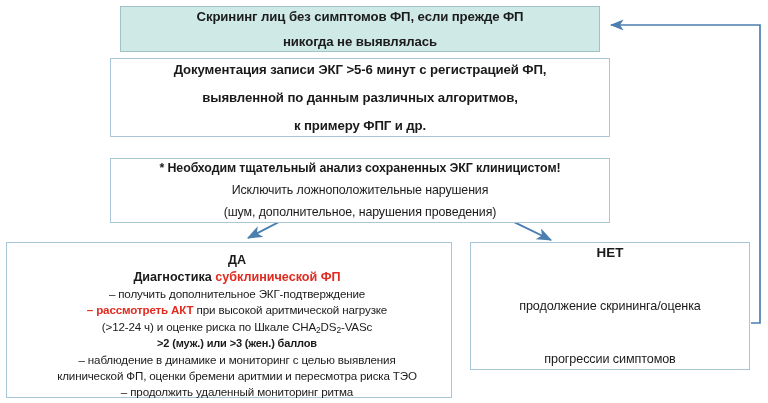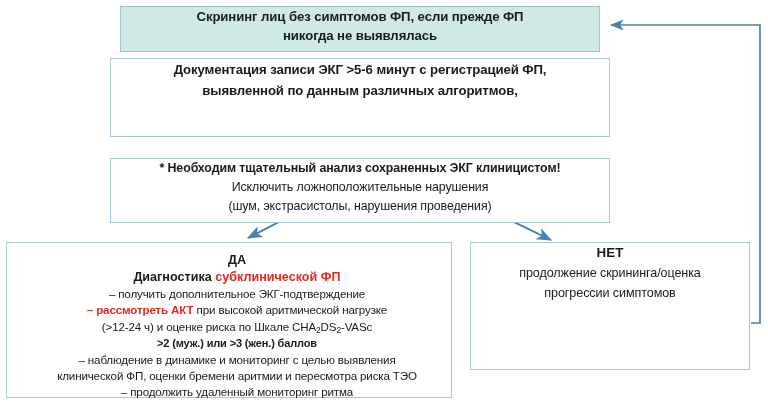--- a/index.html
+++ b/index.html
@@ -29,21 +29,21 @@
     pointer-events: none;
   }
 
   .node {
     position: absolute;
     box-sizing: border-box;
     border: 1px solid #a9c6d9;
     display: flex;
     flex-direction: column;
     align-items: center;
-    justify-content: flex-start;
+    justify-content: space-between;
     text-align: center;
     background: #ffffff;
   }
 
   
   #node-screening {
     left: 120px;
     top: 6px;
     width: 480px;
     height: 46px;
@@ -166,26 +166,27 @@
   </svg>
 
   <div class="node" id="node-screening">
     <div class="line">Скрининг лиц без симптомов ФП, если прежде ФП</div>
     <div class="line">никогда не выявлялась</div>
   </div>
 
   <div class="node" id="node-documentation">
     <div class="line">Документация записи ЭКГ &gt;5-6 минут с регистрацией ФП,</div>
     <div class="line">выявленной по данным различных алгоритмов,</div>
+    <div class="line">к примеру ФПГ и др.</div>
   </div>
 
   <div class="node" id="node-caution">
     <div class="line b">* Необходим тщательный анализ сохраненных ЭКГ клиницистом!</div>
     <div class="line">Исключить ложноположительные нарушения</div>
-    <div class="line">(шум, экстрасистолы, нарушения проведения)</div>
+    <div class="line">(шум, дополнительное, нарушения проведения)</div>
   </div>
 
   <div class="node" id="node-yes">
     <div class="heading">ДА</div>
     <div class="subheading"><span>Диагностика </span><span class="red">субклинической ФП</span></div>
     <div class="line">– получить дополнительное  ЭКГ-подтверждение</div>
     <div class="line"><span class="red-b">– рассмотреть АКТ</span><span> при высокой аритмической нагрузке</span></div>
     <div class="line"><span>(&gt;12-24 ч) и оценке риска по Шкале CHA</span><sub>2</sub><span>DS</span><sub>2</sub><span>-VASc</span></div>
     <div class="line b">&gt;2 (муж.) или &gt;3 (жен.) баллов</div>
     <div class="line">– наблюдение в динамике и мониторинг с целью выявления</div>

